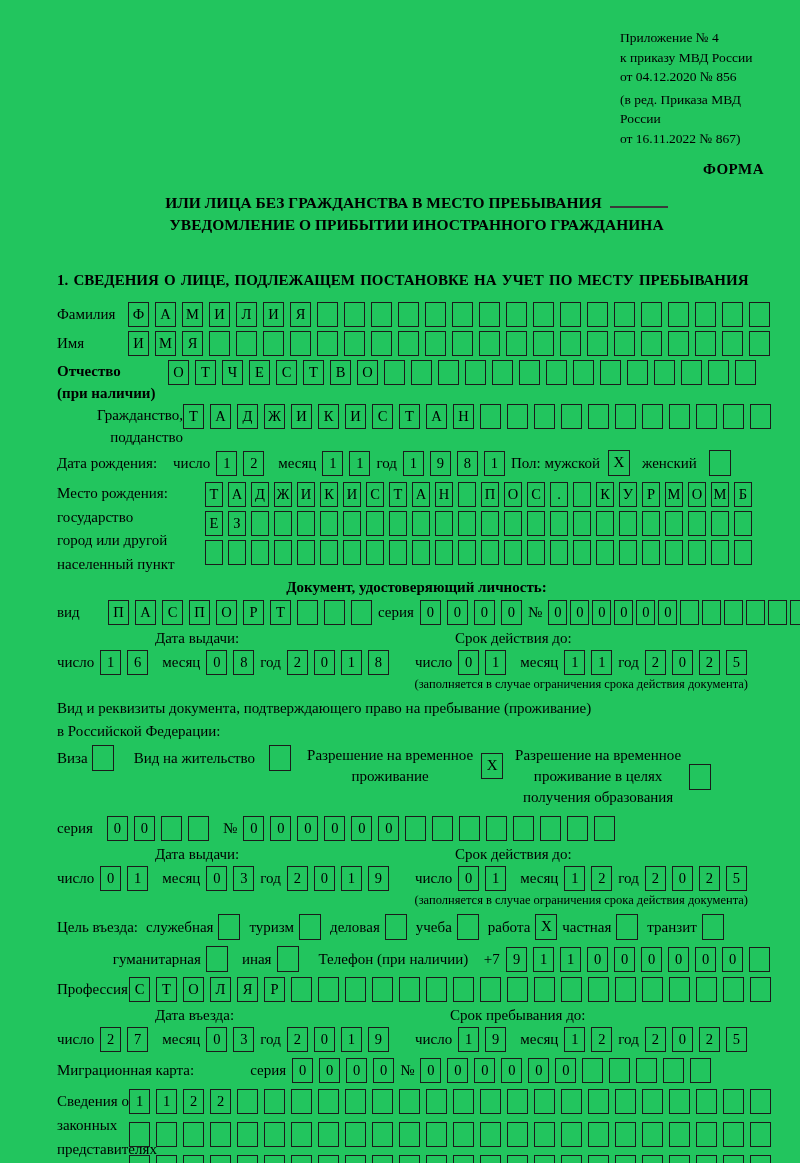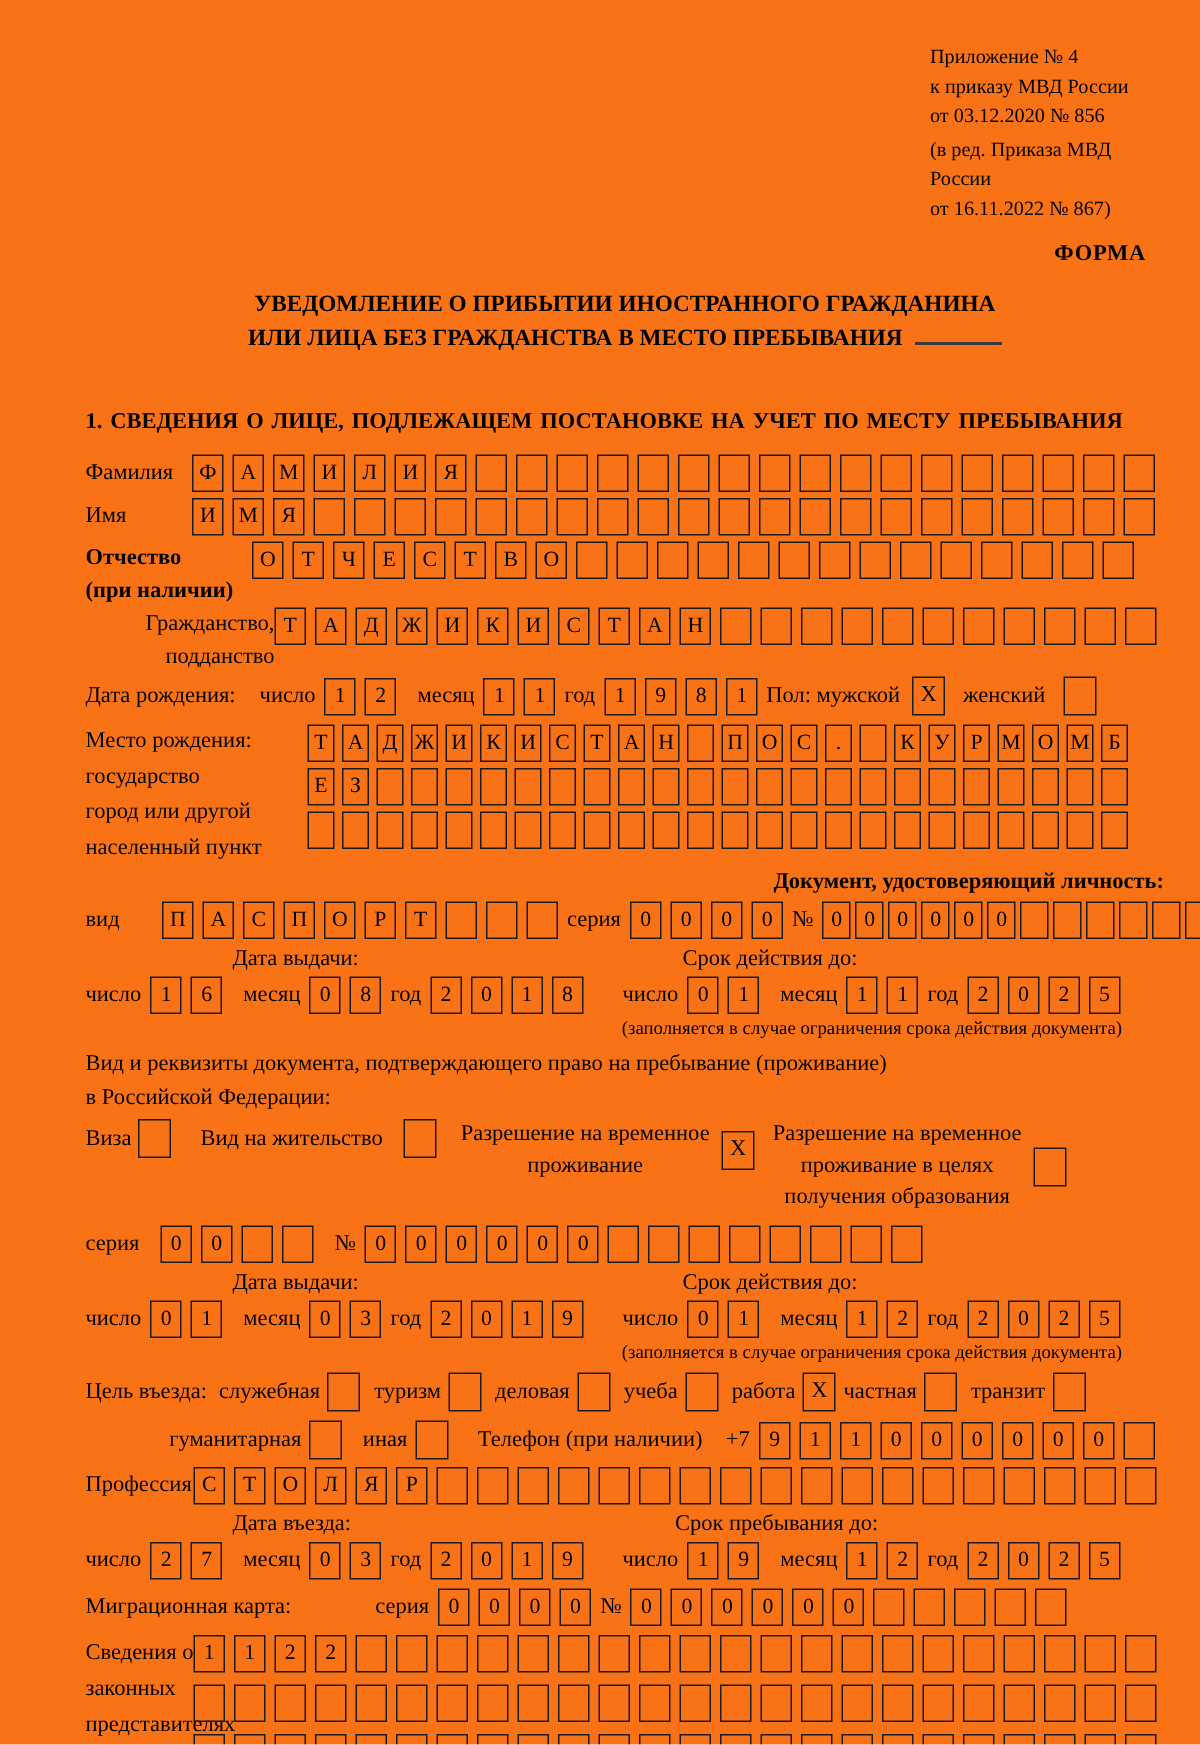--- a/index.html
+++ b/index.html
@@ -1,18 +1,18 @@
 <!DOCTYPE html>
 <html><head>
 <meta charset="utf-8">
 <style>
   html,body{margin:0;padding:0;background:#ffffff;}
   .page{
     width:800px;height:1163px;box-sizing:border-box;position:relative;
-    background:#f97316;color:#000;overflow:hidden;
+    background:#22c55e;color:#000;overflow:hidden;
     font-family:"Liberation Serif","DejaVu Serif",serif;
     padding:28px 24px 0 57px;font-size:15px;
   }
   
   .appendix{margin-left:563px;font-size:13.5px;line-height:19.5px;}
   .edition{margin-left:563px;font-size:13.5px;line-height:19.5px;margin-top:3px;}
   .forma{margin-top:13px;text-align:right;padding-right:12px;font-weight:bold;font-size:15px;letter-spacing:.5px;}
   
   .title{margin-top:14px;text-align:center;font-weight:bold;font-size:15.5px;line-height:22px;}
   .blank-line{display:inline-block;width:58px;border-bottom:2.4px solid #3a3a3a;height:14px;margin-left:8px;}
@@ -37,21 +37,21 @@
   .two-line{line-height:22px;}
   .top-align{align-items:flex-start;}
   
   .gap8{width:8px;} .gap12{width:12px;} .gap16{width:16px;} .gap20{width:20px;}
   .dlabel{margin-right:6px;}
   
   .bp{display:flex;align-items:flex-start;margin-top:6px;}
   .bp-labels{flex:0 0 148px;line-height:23.5px;}
   .bp-rows .cells{margin-bottom:4px;}
   
-  .doc-heading{text-align:right;font-weight:bold;margin-top:3px;margin-bottom:4px;}
+  .doc-heading{text-align:center;font-weight:bold;margin-top:3px;margin-bottom:4px;}
   
   .twocol{display:flex;margin-top:4px;}
   .col-l{flex:0 0 358px;} .col-r{flex:1;}
   .dg-head{line-height:19px;}
   .dg-head.h-issue{padding-left:98px;}
   .dg-head.h-expiry{padding-left:40px;}
   .dg-head.h-entry{padding-left:98px;}
   .dg-head.h-stay{padding-left:35px;}
   .dgrow{display:flex;align-items:center;margin-top:2px;}
   .note{font-size:12.5px;text-align:right;padding-right:28px;line-height:15px;margin-top:2px;}
@@ -73,31 +73,31 @@
   .ml{display:inline-block;}
 </style>
 </head>
 <body>
 
 <div class="page">
 
   <div class="appendix">
     <div>Приложение № 4</div>
     <div>к приказу МВД России</div>
-    <div>от 03.12.2020 № 856</div>
+    <div>от 04.12.2020 № 856</div>
   </div>
   <div class="edition">
     <div>(в ред. Приказа МВД России</div>
     <div>от 16.11.2022 № 867)</div>
   </div>
   <div class="forma">ФОРМА</div>
 
   <div class="title">
+    <div><span>ИЛИ ЛИЦА БЕЗ ГРАЖДАНСТВА В МЕСТО ПРЕБЫВАНИЯ</span><span class="blank-line"></span></div>
     <div>УВЕДОМЛЕНИЕ О ПРИБЫТИИ ИНОСТРАННОГО ГРАЖДАНИНА</div>
-    <div><span>ИЛИ ЛИЦА БЕЗ ГРАЖДАНСТВА В МЕСТО ПРЕБЫВАНИЯ</span><span class="blank-line"></span></div>
   </div>
 
   <div class="sec-heading">1. СВЕДЕНИЯ О ЛИЦЕ, ПОДЛЕЖАЩЕМ ПОСТАНОВКЕ НА УЧЕТ ПО МЕСТУ ПРЕБЫВАНИЯ</div>
 
   <div class="frow" style="margin-top:13px;">
     <span class="lbl w71">Фамилия</span>
     <span class="cells">
         <span class="cell">Ф</span>
         <span class="cell">А</span>
         <span class="cell">М</span>

